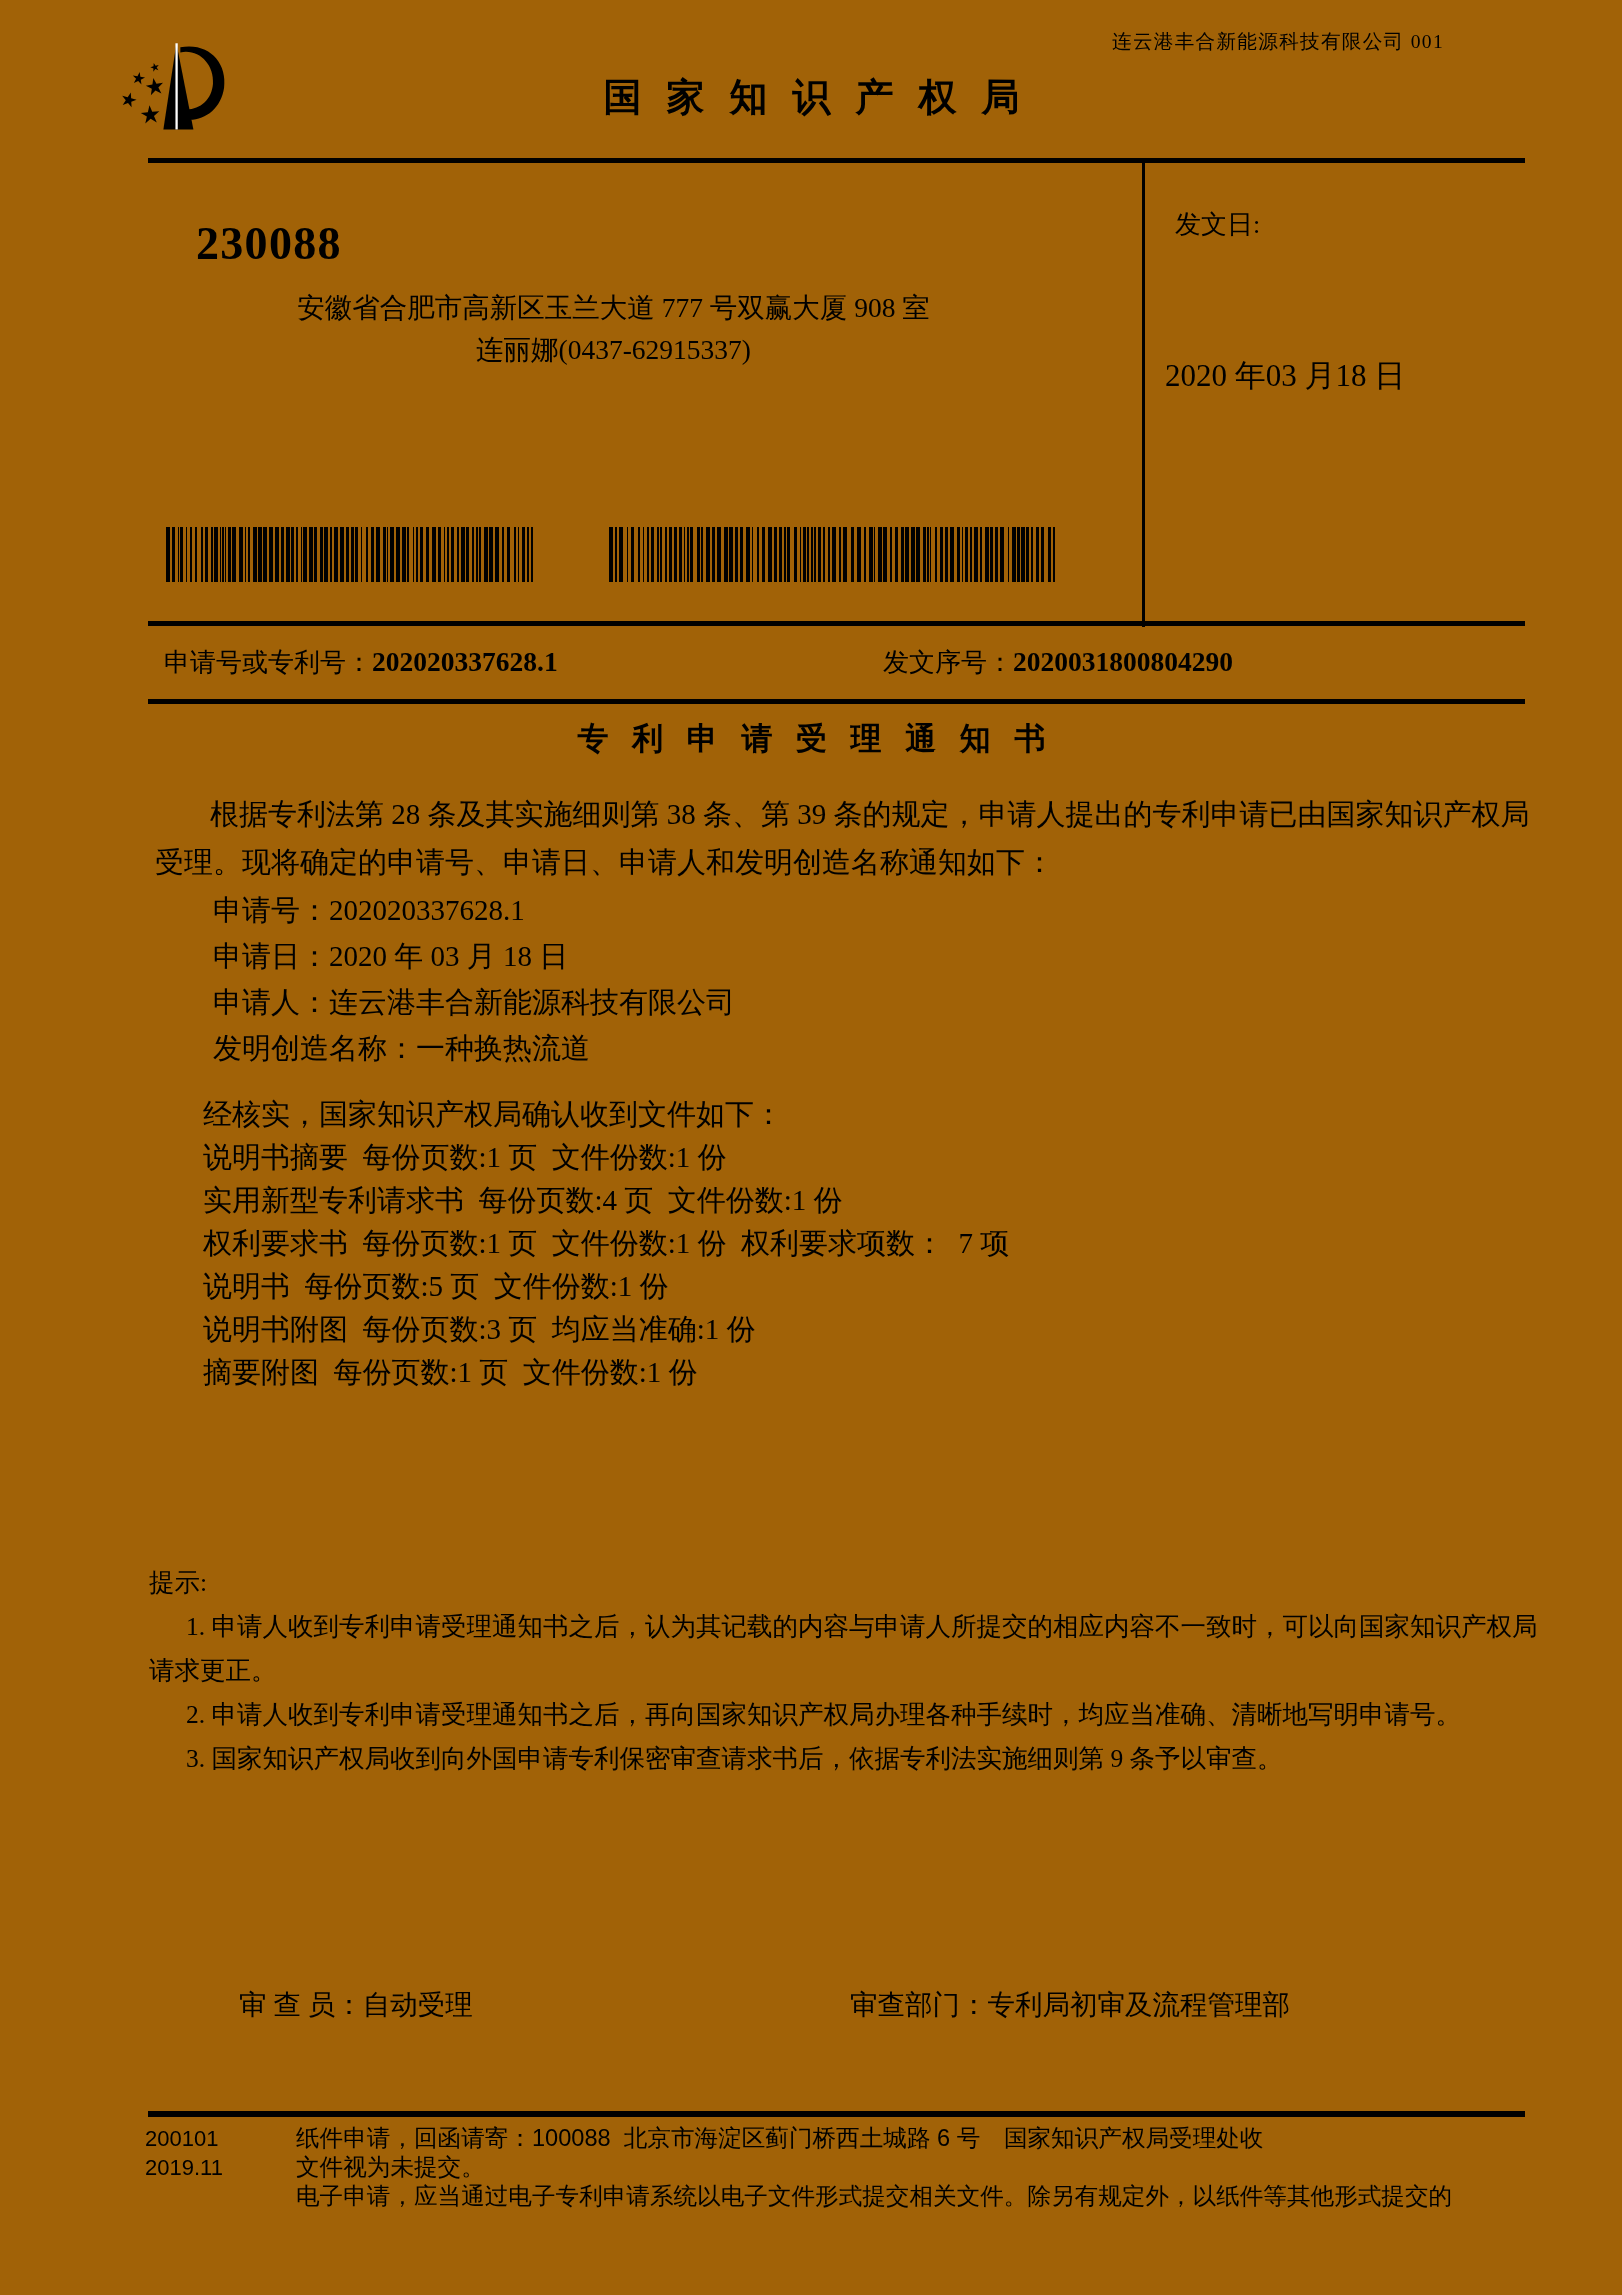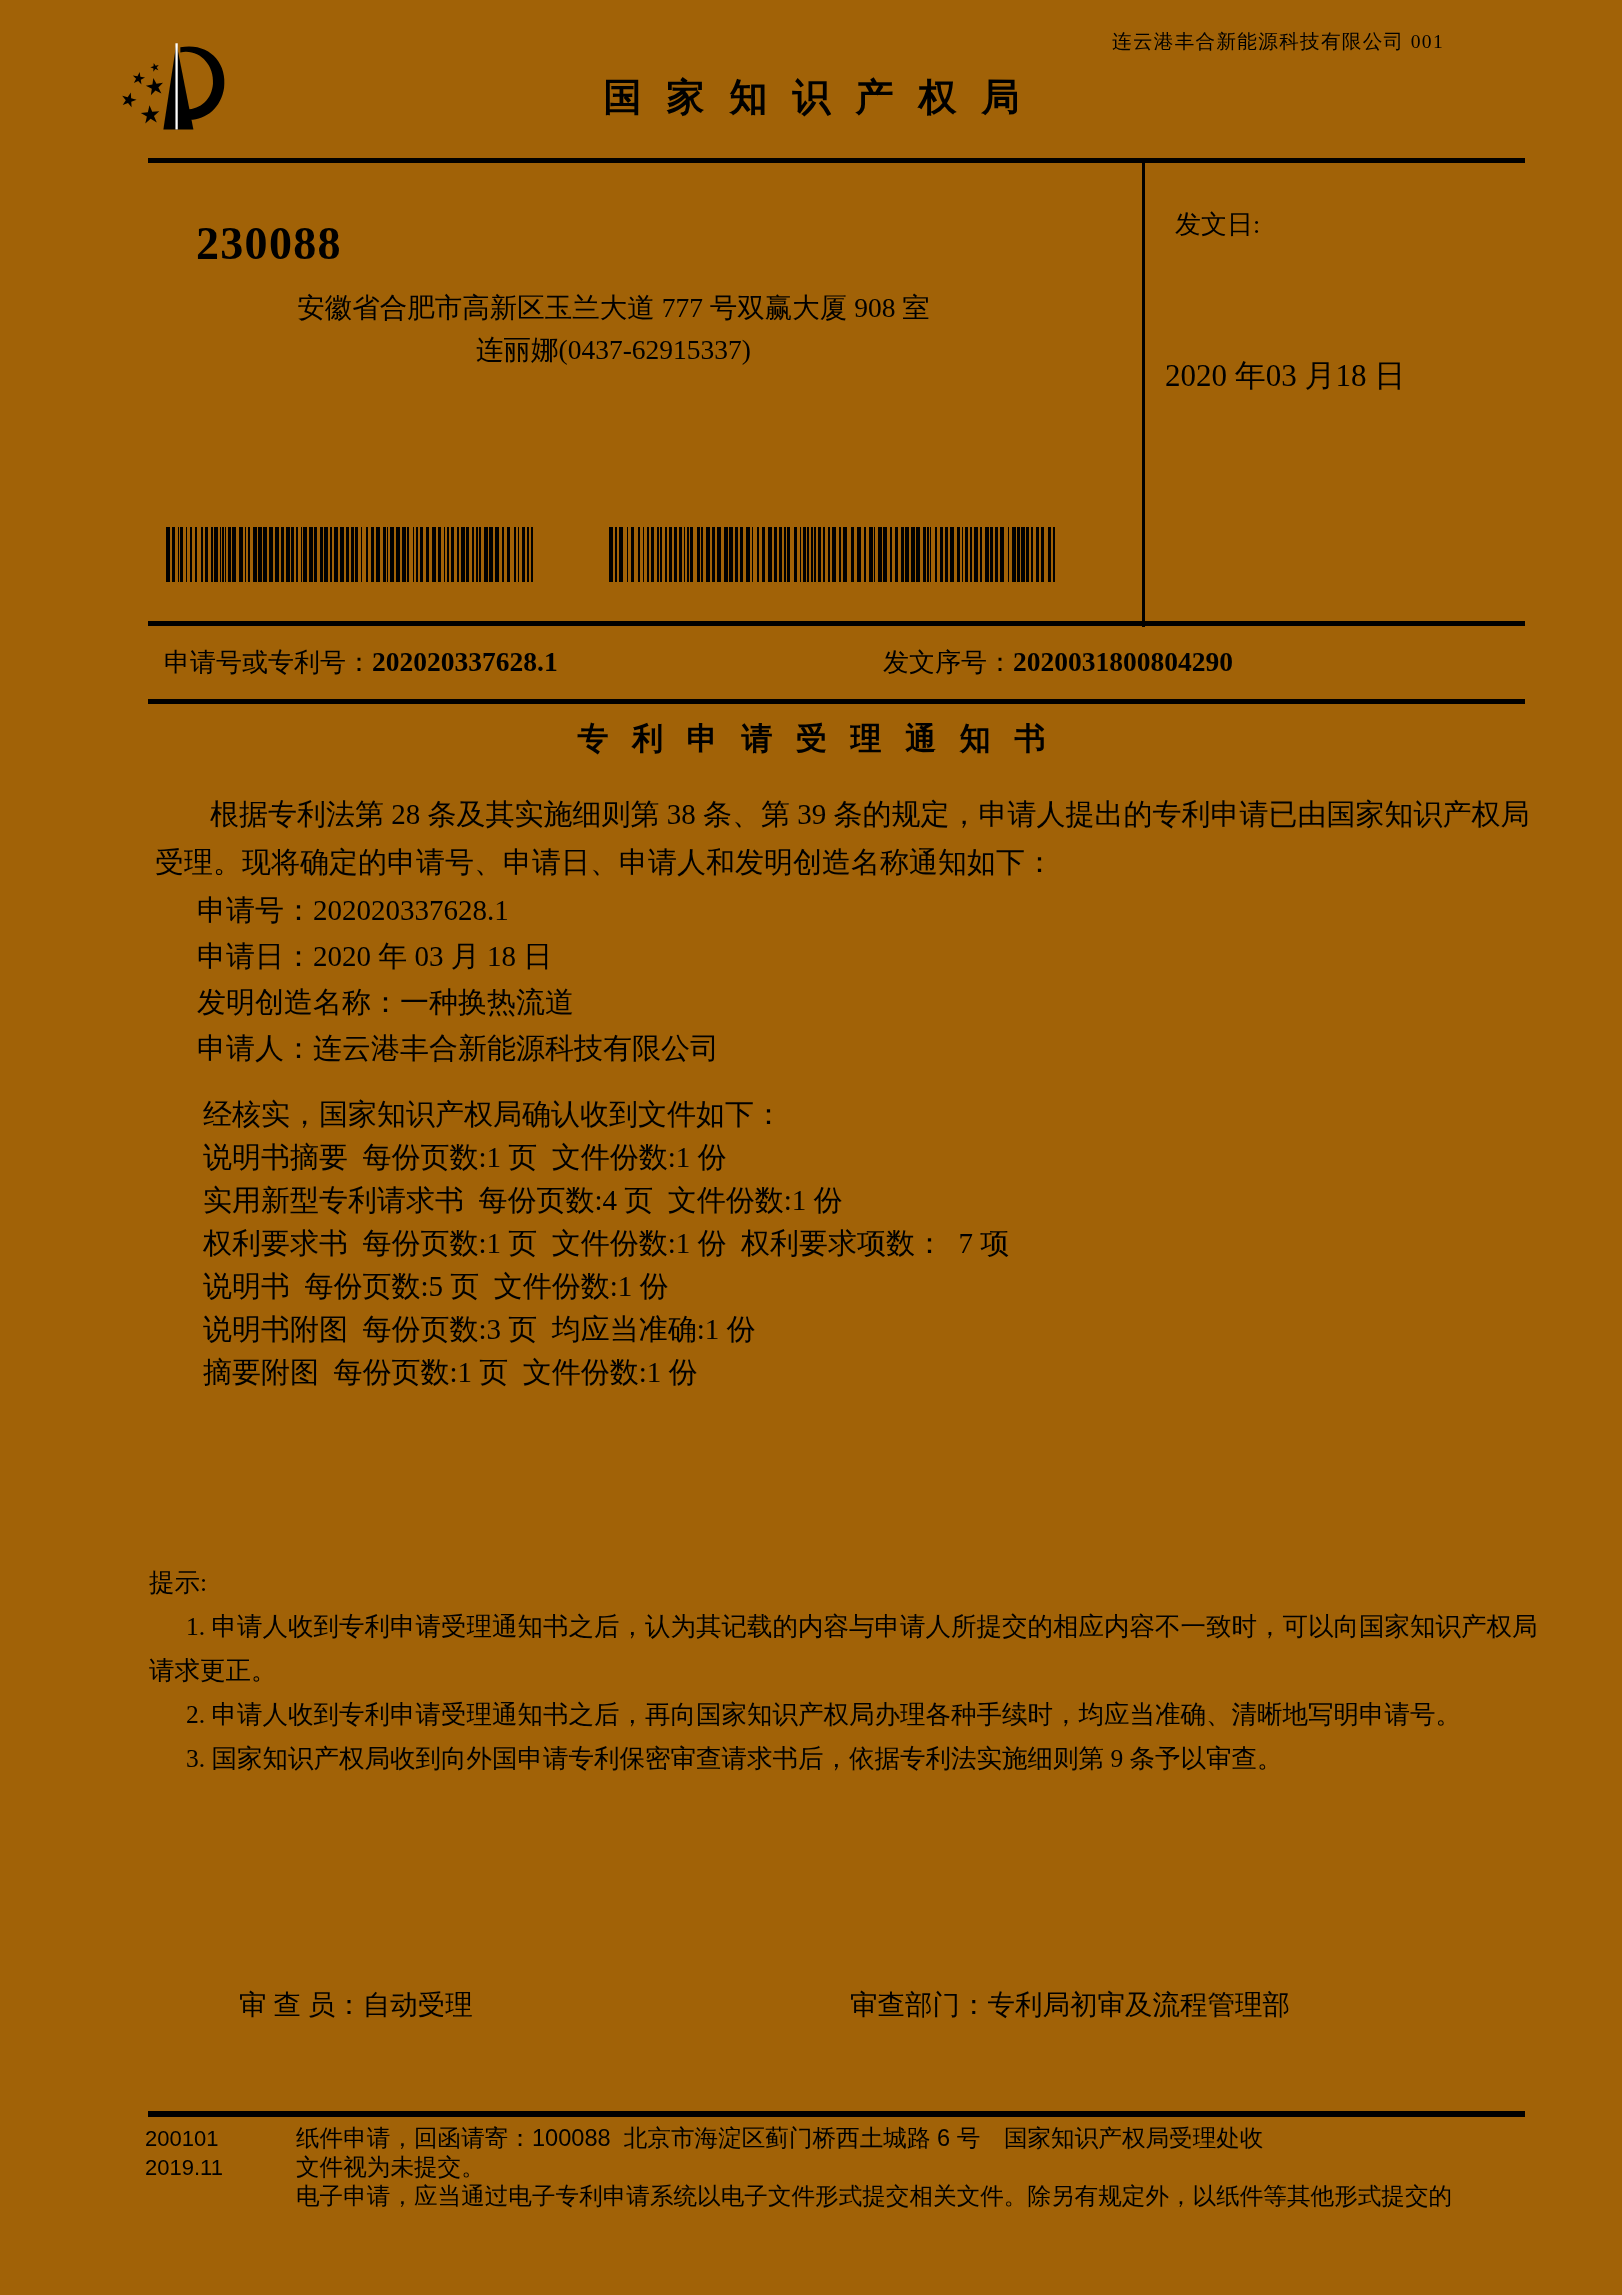--- a/index.html
+++ b/index.html
@@ -45,21 +45,21 @@
   .refrow-right{left:883px;}
   .notice-title{
     position:absolute;left:0;top:718px;width:1623px;text-align:center;
     font-size:31px;font-weight:bold;letter-spacing:23.6px;padding-left:23.6px;box-sizing:border-box;
   }
   
   .body{position:absolute;left:149px;top:790px;width:1375px;font-size:29px;}
   .intro .line{line-height:48px;margin-left:6px;}
   .indent1{padding-left:55px;}
   .details{margin-top:1.3px;}
-  .details .line{line-height:46px;margin-left:48px;}
+  .details .line{line-height:46px;margin-left:64px;}
   .received{margin-top:22px;}
   .received .line{line-height:43px;margin-left:54px;}
   
   .tips{position:absolute;left:149px;top:1561px;width:1375px;font-size:25.5px;}
   .tips .line{line-height:44px;}
   .tindent{padding-left:37px;}
   
   .sig{position:absolute;top:1987px;font-size:27.5px;white-space:pre;}
   .sig-exam{left:239px;}
   .sig-dept{left:850px;}
@@ -282,22 +282,22 @@
   <div class="notice-title">专利申请受理通知书</div>
 
   <div class="body">
     <div class="intro">
       <div class="line indent1">根据专利法第 28 条及其实施细则第 38 条、第 39 条的规定，申请人提出的专利申请已由国家知识产权局</div>
       <div class="line">受理。现将确定的申请号、申请日、申请人和发明创造名称通知如下：</div>
     </div>
     <div class="details">
       <div class="line">申请号：202020337628.1</div>
       <div class="line">申请日：2020 年 03 月 18 日</div>
+      <div class="line">申请人：连云港丰合新能源科技有限公司</div>
       <div class="line">发明创造名称：一种换热流道</div>
-      <div class="line">申请人：连云港丰合新能源科技有限公司</div>
     </div>
     <div class="received">
       <div class="line">经核实，国家知识产权局确认收到文件如下：</div>
       <div class="line">说明书摘要  每份页数:1 页  文件份数:1 份</div>
       <div class="line">实用新型专利请求书  每份页数:4 页  文件份数:1 份</div>
       <div class="line">权利要求书  每份页数:1 页  文件份数:1 份  权利要求项数：  7 项</div>
       <div class="line">说明书  每份页数:5 页  文件份数:1 份</div>
       <div class="line">说明书附图  每份页数:3 页  均应当准确:1 份</div>
       <div class="line">摘要附图  每份页数:1 页  文件份数:1 份</div>
     </div>

